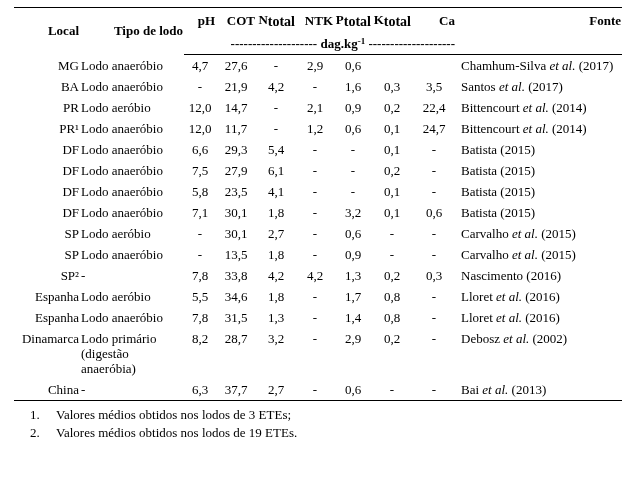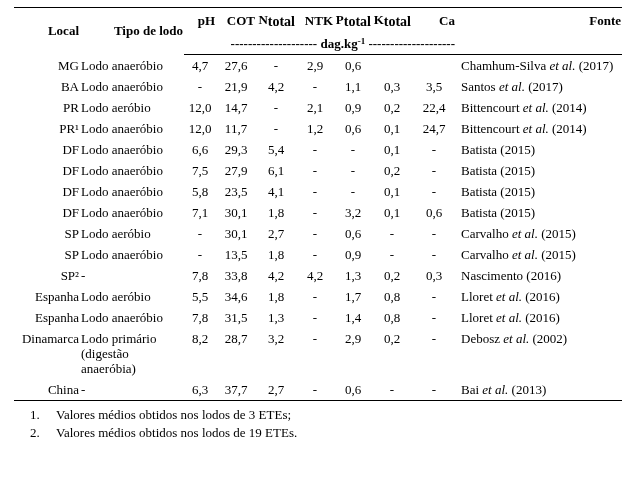--- a/index.html
+++ b/index.html
@@ -83,21 +83,21 @@
       <td class="c-num"></td>
       <td class="c-fonte"><span>Chamhum-Silva </span><i>et al.</i><span> (2017)</span></td>
     </tr>
         <tr class="data-row">
       <td class="c-local">BA</td>
       <td class="c-tipo">Lodo anaeróbio</td>
       <td class="c-num">-</td>
       <td class="c-num">21,9</td>
       <td class="c-num">4,2</td>
       <td class="c-num">-</td>
-      <td class="c-num">1,1</td>
+      <td class="c-num">1,6</td>
       <td class="c-num">0,3</td>
       <td class="c-num">3,5</td>
       <td class="c-fonte"><span>Santos </span><i>et al.</i><span> (2017)</span></td>
     </tr>
         <tr class="data-row">
       <td class="c-local">PR</td>
       <td class="c-tipo">Lodo aeróbio</td>
       <td class="c-num">12,0</td>
       <td class="c-num">14,7</td>
       <td class="c-num">-</td>

